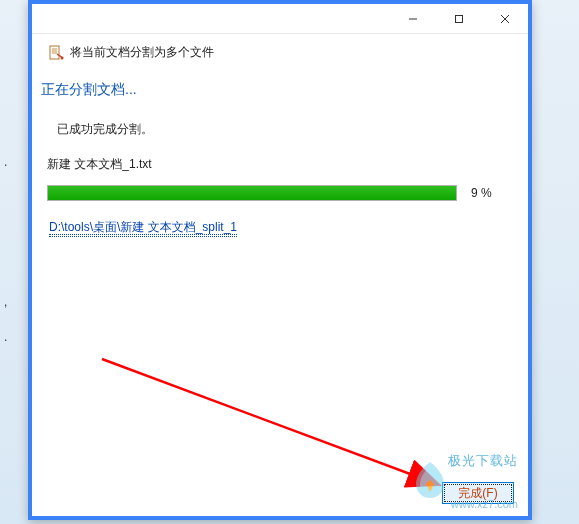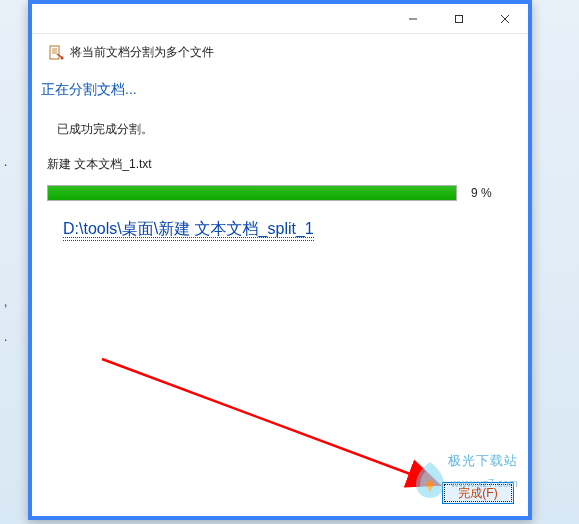--- a/index.html
+++ b/index.html
@@ -112,22 +112,22 @@
     font-size: 12px;
     color: #222;
     white-space: nowrap;
   }
   .path-link {
     display: inline-block;
     color: #0645ad;
     text-decoration: underline dotted;
     border-bottom: 1px dotted #0645ad;
     text-decoration: none;
-    font-size: 16px;
-    margin-left: 22px;
+    font-size: 12px;
+    margin-left: 8px;
     cursor: pointer;
   }
   .path-link span { border-bottom: 1px dotted #0645ad; }
 
   .button-row {
     position: absolute;
     bottom: 12px;
     right: 14px;
     display: flex;
     gap: 8px;
@@ -177,21 +177,21 @@
   .watermark .txt1 {
     position: absolute;
     right: 6px; bottom: 42px;
     font-size: 13px;
     color: #3aa4d6;
     font-weight: normal;
     letter-spacing: 1px;
   }
   .watermark .txt2 {
     position: absolute;
-    right: 6px; bottom: 23px;
+    right: 6px; bottom: 2px;
     font-size: 11px;
     color: #6ab5da;
   }
   
   .edge-fragment {
     position: absolute;
     left: 4px;
     font-size: 12px;
     color: #333;
     text-align: center;

